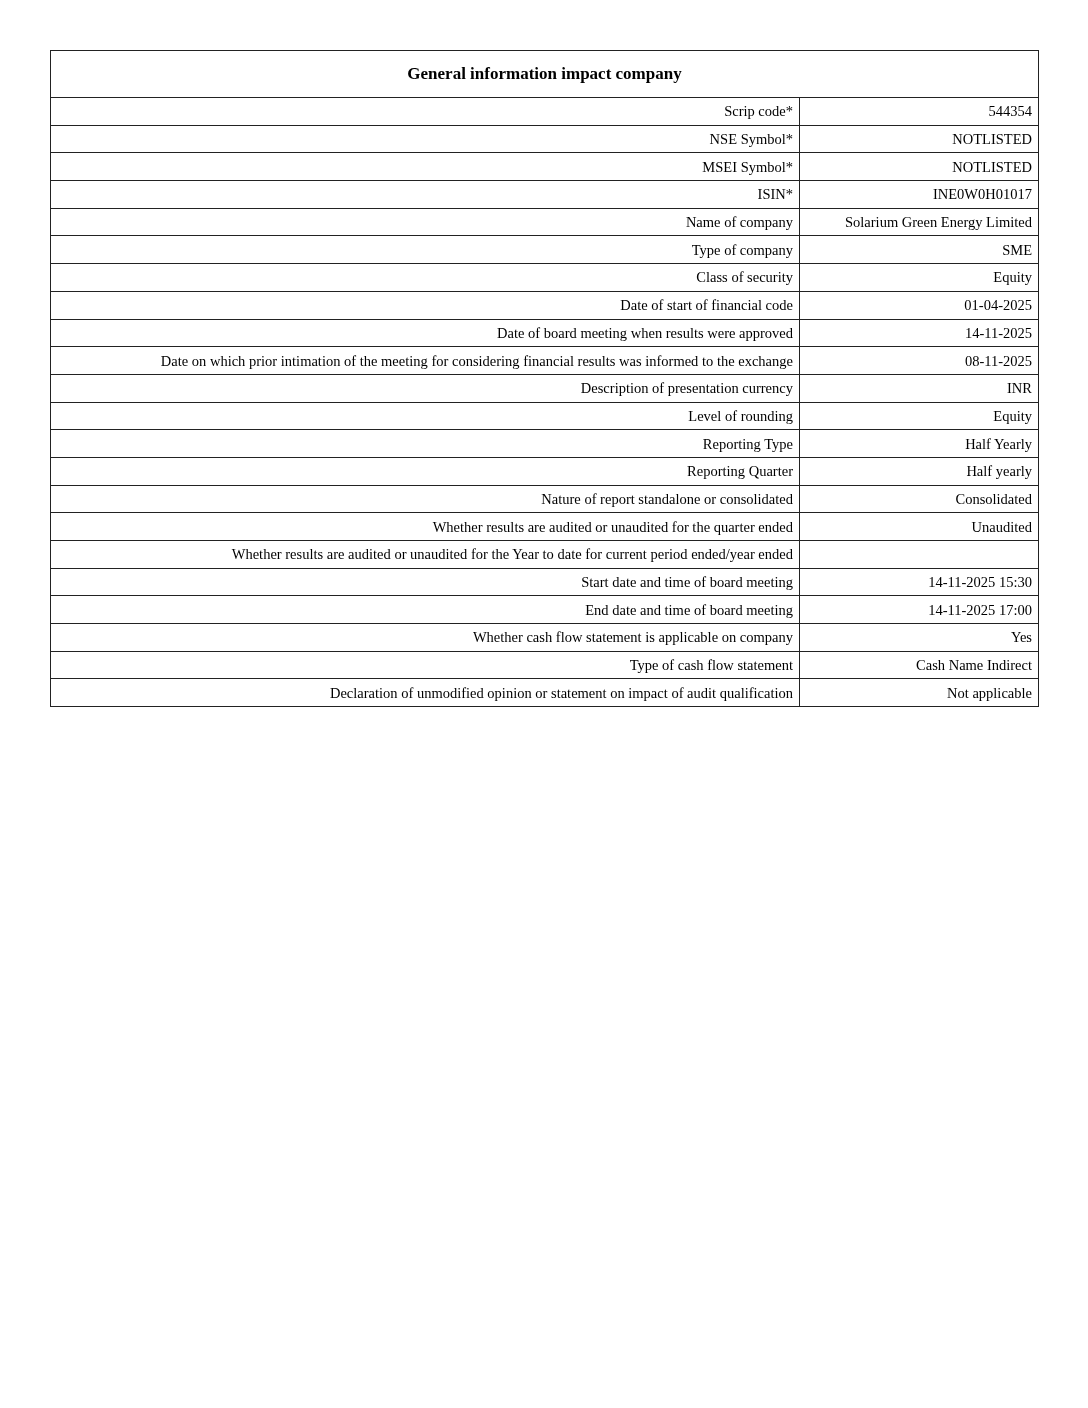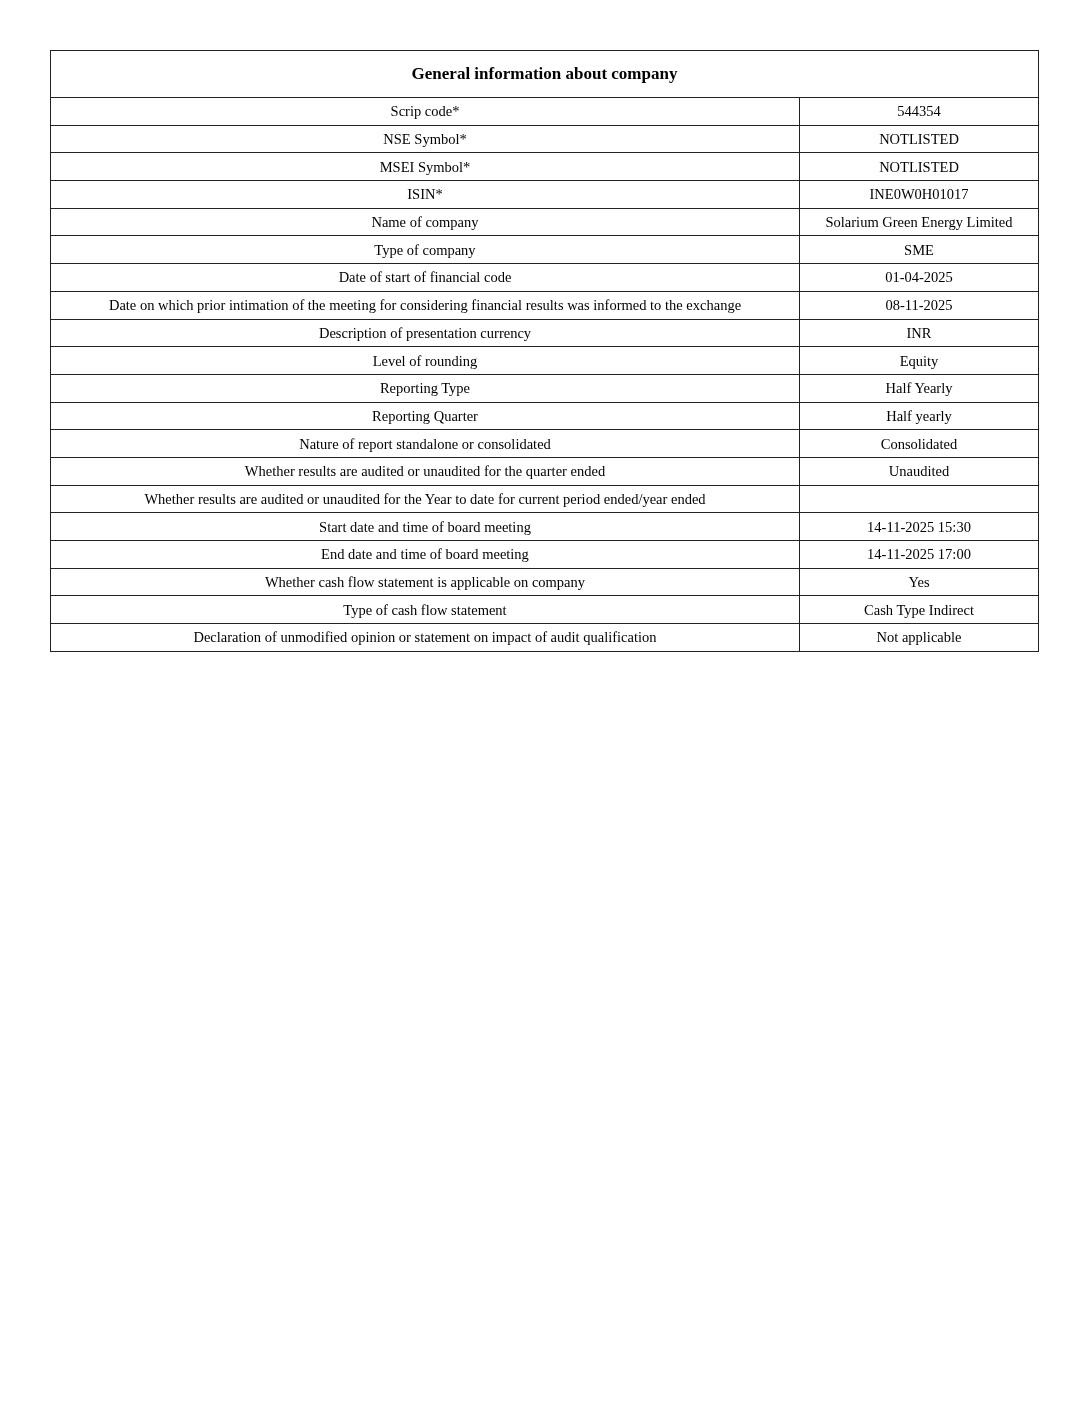--- a/index.html
+++ b/index.html
@@ -10,21 +10,21 @@
     font-size: 14.5px;
   }
   .info-table td, .info-table th {
     border: 1.3px solid #222;
     padding: 0 6px;
     height: 26.7px;
     line-height: 26px;
     white-space: nowrap;
     overflow: hidden;
     vertical-align: middle;
-    text-align: center;
+    text-align: right;
     font-weight: normal;
   }
   .info-table th.title {
     height: 46px;
     text-align: center;
     font-weight: bold;
     font-size: 17px;
     padding: 0;
   }
   col.c1 { width: 749px; }
@@ -33,21 +33,21 @@
 </head>
 <body>
 
 <table class="info-table">
   <colgroup>
       <col class="c1">
       <col class="c2">
     </colgroup>
   <thead>
     <tr>
-      <th class="title" colspan="2">General information about company</th>
+      <th class="title" colspan="2">General information impact company</th>
     </tr>
   </thead>
   <tbody id="rows">
       <tr>
         <td>Scrip code*</td>
         <td>544354</td>
       </tr>
       <tr>
         <td>NSE Symbol*</td>
         <td>NOTLISTED</td>
@@ -62,22 +62,30 @@
       </tr>
       <tr>
         <td>Name of company</td>
         <td>Solarium Green Energy Limited</td>
       </tr>
       <tr>
         <td>Type of company</td>
         <td>SME</td>
       </tr>
       <tr>
+        <td>Class of security</td>
+        <td>Equity</td>
+      </tr>
+      <tr>
         <td>Date of start of financial code</td>
         <td>01-04-2025</td>
+      </tr>
+      <tr>
+        <td>Date of board meeting when results were approved</td>
+        <td>14-11-2025</td>
       </tr>
       <tr>
         <td>Date on which prior intimation of the meeting for considering financial results was informed to the exchange</td>
         <td>08-11-2025</td>
       </tr>
       <tr>
         <td>Description of presentation currency</td>
         <td>INR</td>
       </tr>
       <tr>
@@ -111,20 +119,20 @@
       <tr>
         <td>End date and time of board meeting</td>
         <td>14-11-2025 17:00</td>
       </tr>
       <tr>
         <td>Whether cash flow statement is applicable on company</td>
         <td>Yes</td>
       </tr>
       <tr>
         <td>Type of cash flow statement</td>
-        <td>Cash Type Indirect</td>
+        <td>Cash Name Indirect</td>
       </tr>
       <tr>
         <td>Declaration of unmodified opinion or statement on impact of audit qualification</td>
         <td>Not applicable</td>
       </tr>
     </tbody>
 </table>
 
 </body></html>

